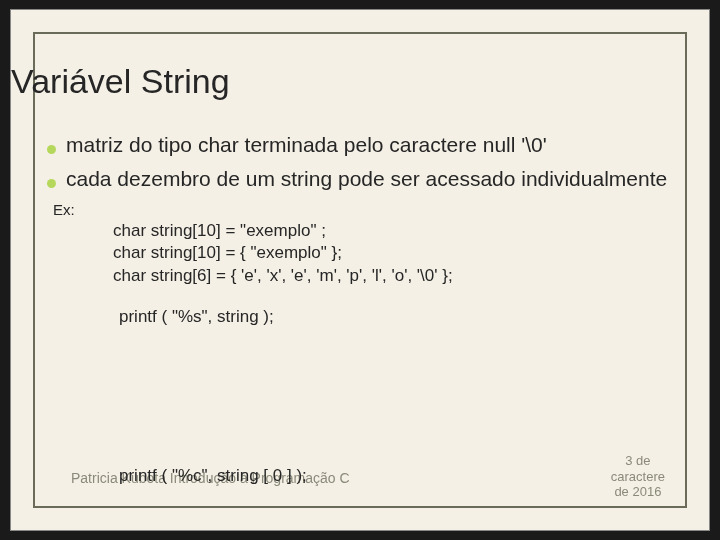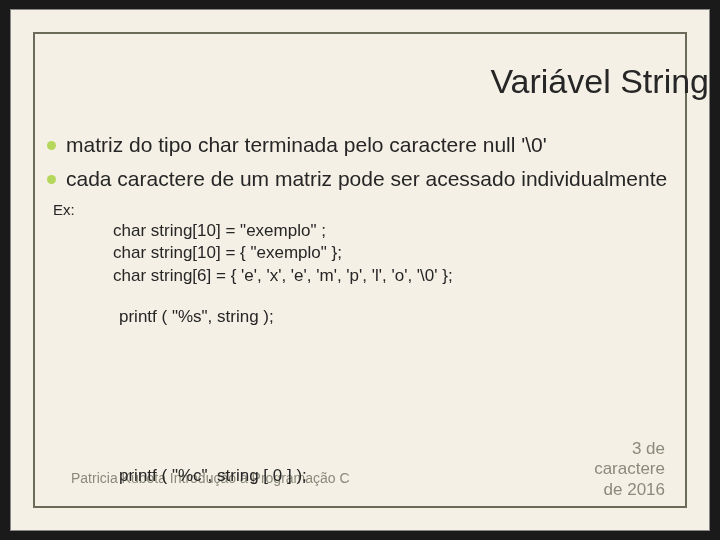--- a/index.html
+++ b/index.html
@@ -26,34 +26,34 @@
     left: 22px;
     right: 22px;
     bottom: 22px;
     border: 2px solid #6b6b5a;
   }
   .title {
     position: absolute;
     top: 52px;
     left: 0;
     right: 0;
-    text-align: right;
+    text-align: left;
     font-size: 34px;
     color: #262626;
     font-weight: normal;
   }
   .content {
     position: absolute;
     top: 122px;
     left: 36px;
     right: 30px;
   }
   .bullet {
     display: flex;
-    align-items: flex-start;
+    align-items: center;
     margin-bottom: 8px;
     font-size: 21px;
     color: #262626;
     line-height: 1.25;
   }
   .bullet .dot {
     width: 9px;
     height: 9px;
     border-radius: 50%;
     background: #b5d85c;
@@ -98,42 +98,42 @@
     left: 108px;
     top: 456px;
     font-size: 17px;
     color: #262626;
     white-space: nowrap;
   }
   .date-block {
     position: absolute;
     right: 44px;
     bottom: 30px;
-    text-align: right;
-    font-size: 17px;
+    text-align: center;
+    font-size: 13px;
     color: #8a8a7a;
     line-height: 1.2;
   }
 </style>
 </head>
 <body>
 
 <div class="slide">
   <div class="inner-frame"></div>
 
   <h1 class="title">Variável String</h1>
 
   <div class="content">
     <div class="bullet">
       <span class="dot"></span>
       <span class="text">matriz do tipo char terminada pelo caractere null '\0'</span>
     </div>
     <div class="bullet">
       <span class="dot"></span>
-      <span class="text">cada caractere de um matriz pode ser acessado individualmente</span>
+      <span class="text">cada dezembro de um string pode ser acessado individualmente</span>
     </div>
 
     <div class="ex-label">Ex:</div>
     <div class="code-block">
       <div>char  string[10]  =  "exemplo" ;</div>
       <div>char  string[10] = { "exemplo" };</div>
       <div>char  string[6]  = { 'e', 'x', 'e', 'm', 'p', 'l', 'o', '\0' };</div>
     </div>
 
     <div class="printf-block">

